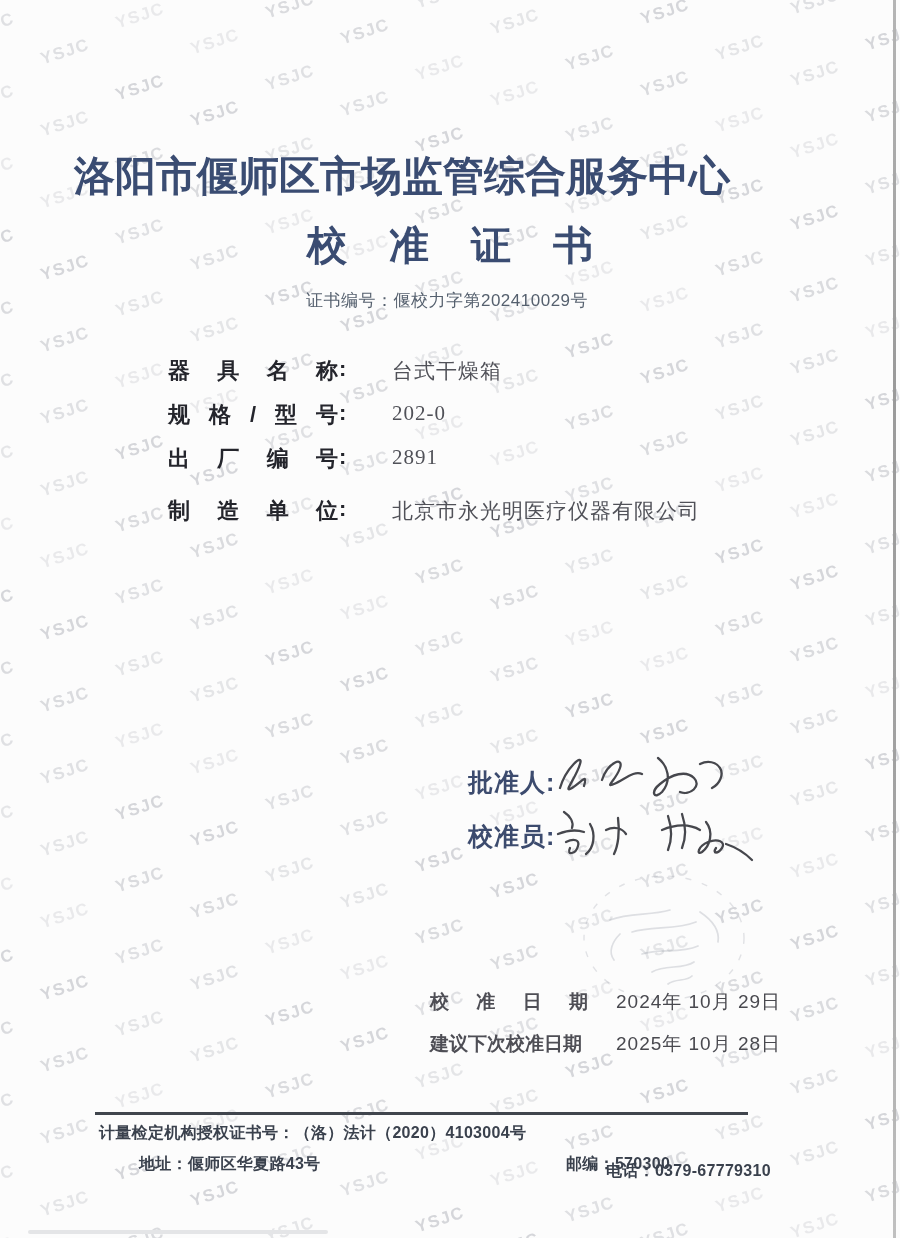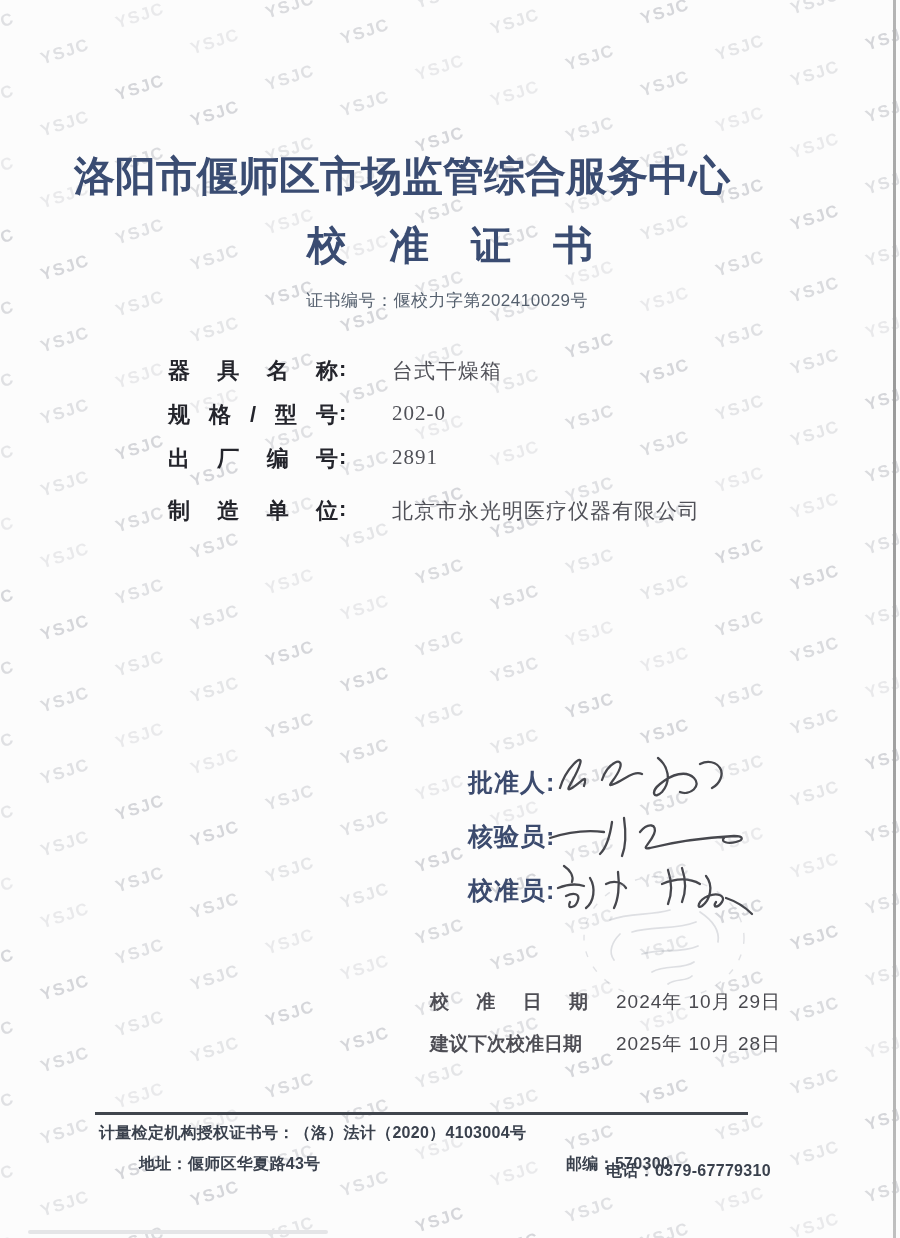--- a/index.html
+++ b/index.html
@@ -359,29 +359,20 @@
     <div class="sig-row">
       <span class="slabel">批准人</span><span class="scolon">:</span>
       <svg class="sig-svg" style="left:82px;top:-26px;" width="200" height="72" viewBox="0 0 200 72">
         <path d="M10,48 C16,28 34,12 30,24 C26,38 12,54 22,48 C32,42 38,32 34,46"></path>
         <path d="M52,40 C58,22 74,16 70,28 C66,40 54,48 64,44 C74,40 84,30 92,34"></path>
         <path d="M108,18 C118,26 122,40 112,52 C104,60 100,52 110,44 C122,34 136,30 144,38 C152,46 140,56 130,52"></path>
         <path d="M150,24 C158,20 166,22 170,28 C174,34 170,44 162,48"></path>
       </svg>
     </div>
     <div class="sig-row">
-      <span class="slabel">核验员</span><span class="scolon">:</span>
-      <svg class="sig-svg" style="left:76px;top:-12px;" width="220" height="62" viewBox="0 0 220 62">
-        <path d="M6,30 C24,24 44,22 60,24"></path>
-        <path d="M68,14 C66,28 62,40 56,46"></path>
-        <path d="M80,10 C82,24 82,38 78,48"></path>
-        <path d="M96,24 C104,14 114,16 110,26 C106,36 96,42 106,40 C122,36 154,30 190,28 C200,28 200,32 192,34 C184,36 176,34 180,30"></path>
-      </svg>
-    </div>
-    <div class="sig-row">
       <span class="slabel">校准员</span><span class="scolon">:</span>
       <svg class="sig-svg" style="left:82px;top:-18px;" width="215" height="66" viewBox="0 0 215 66">
         <path d="M14,10 C20,14 24,20 22,26 M8,32 C18,28 28,28 34,30"></path>
         <path d="M16,40 C24,36 30,38 28,44 C26,52 16,54 20,46"></path>
         <path d="M40,22 C46,32 44,46 36,52"></path>
         <path d="M56,28 C64,24 72,26 76,32 M68,16 C70,30 68,44 64,52"></path>
         <path d="M118,14 C122,26 122,38 118,48 M132,12 C136,24 136,36 132,46"></path>
         <path d="M112,28 C126,22 140,22 150,28"></path>
         <path d="M156,20 C164,30 160,44 152,50 C146,54 148,44 158,40 C168,36 176,40 172,46 C168,52 162,52 166,46"></path>
         <path d="M176,42 C188,46 196,52 202,58"></path>

